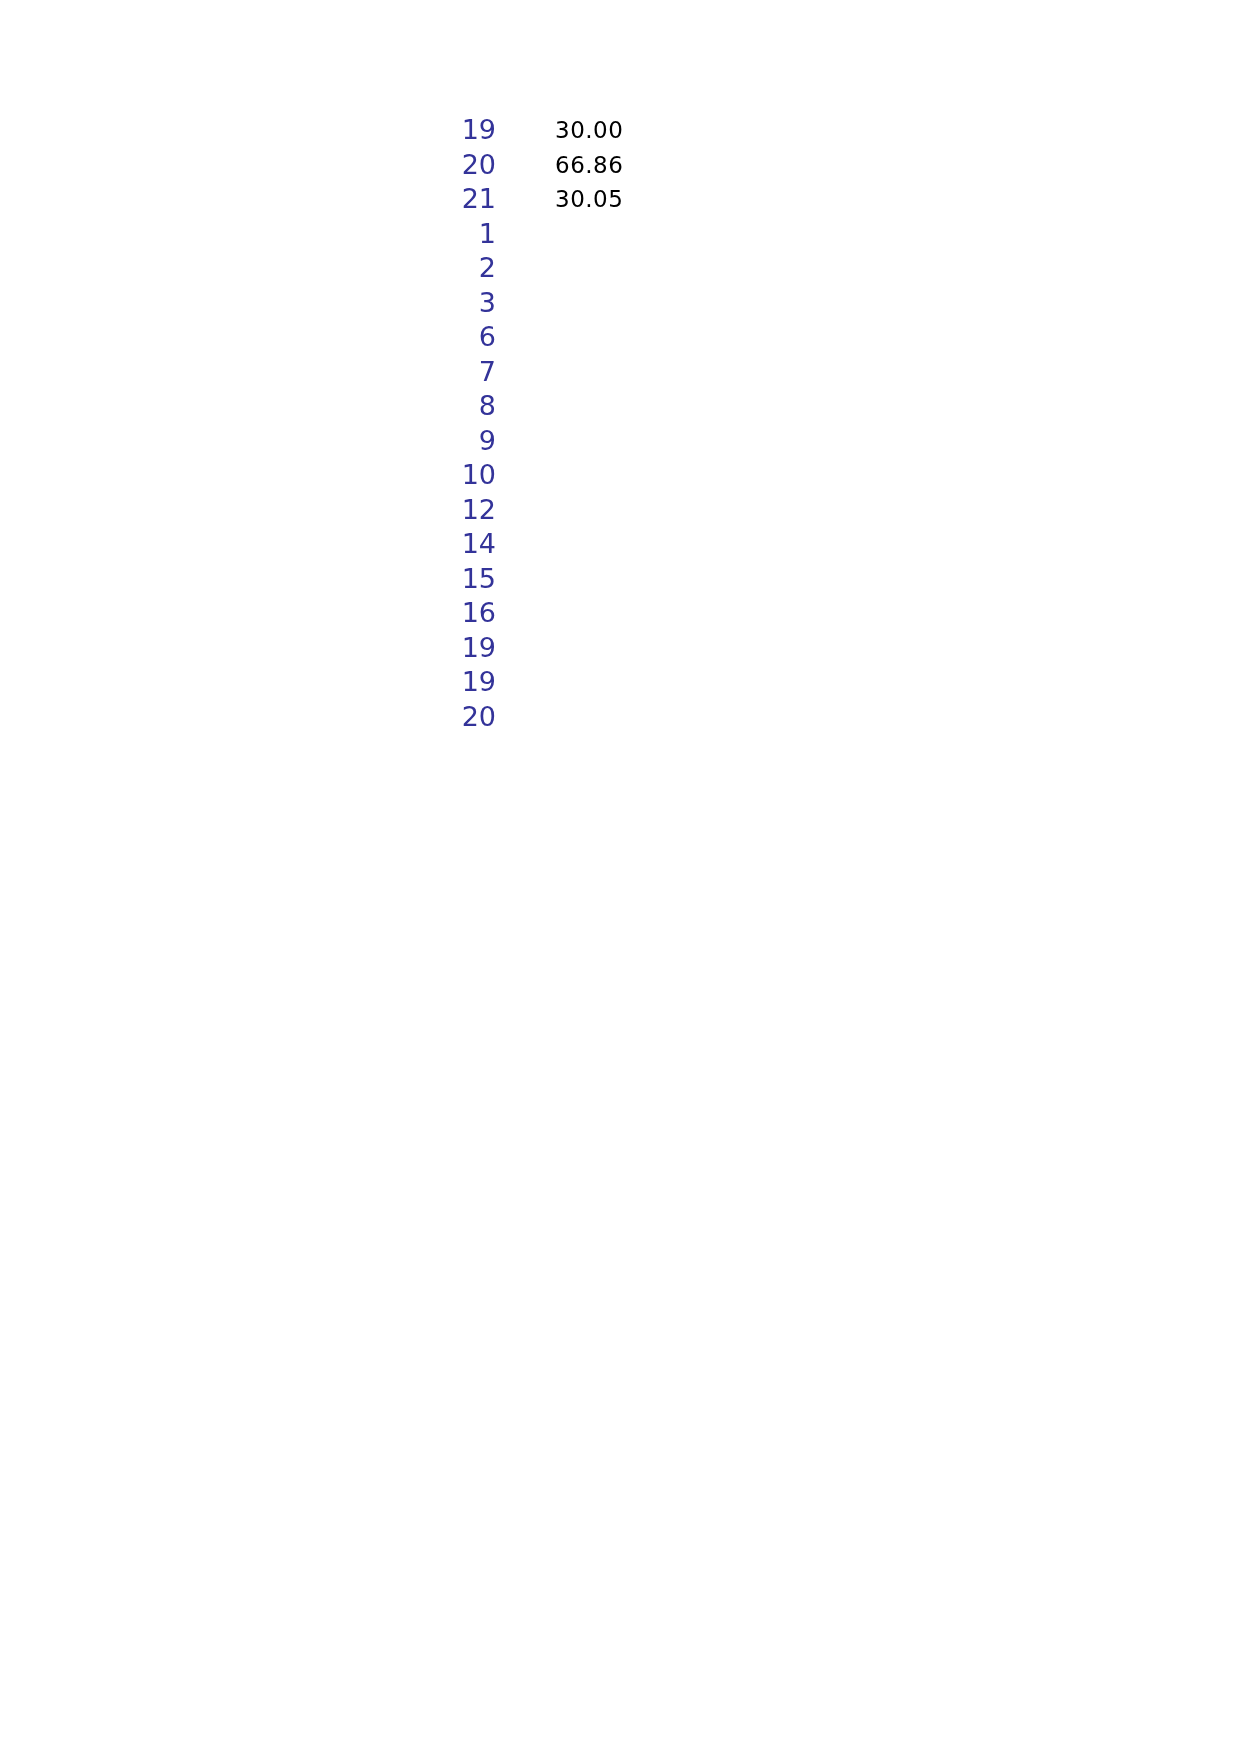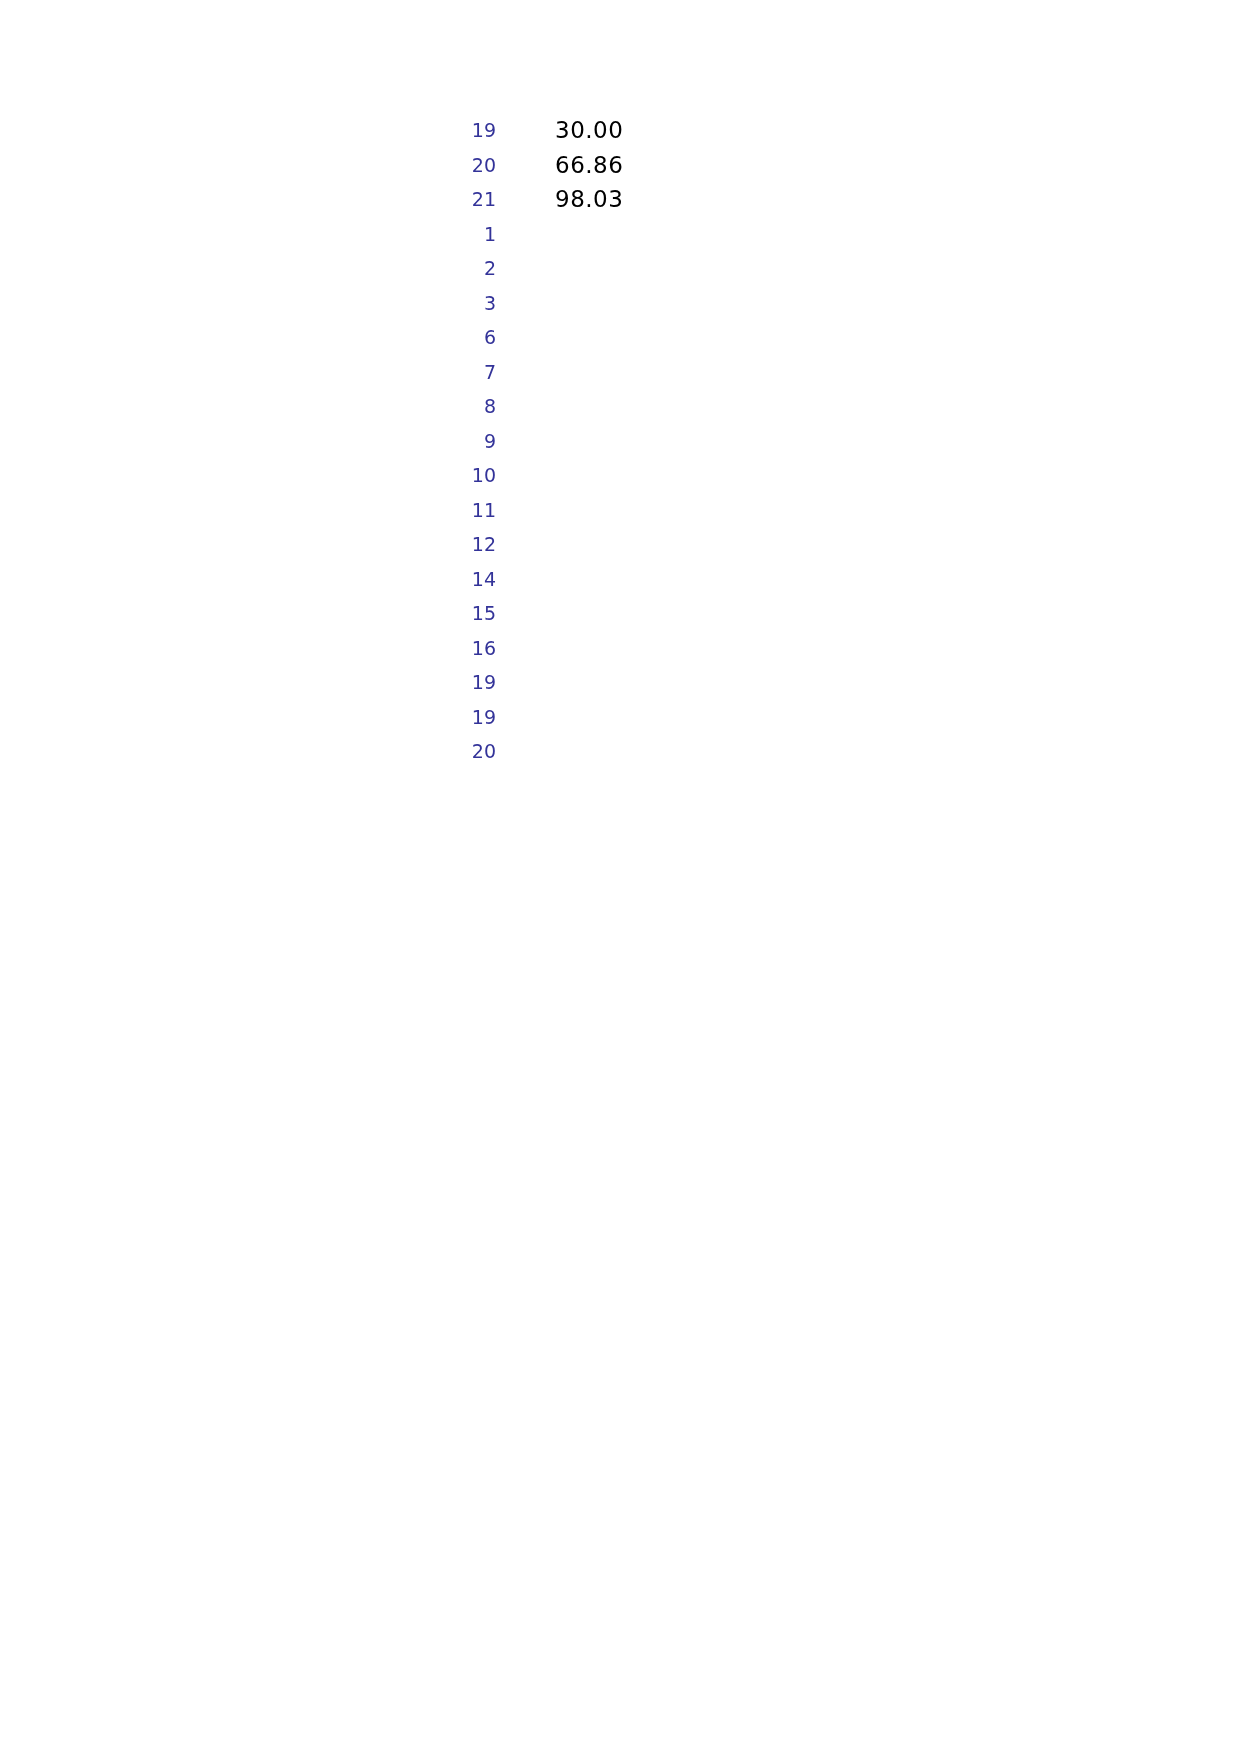--- a/index.html
+++ b/index.html
@@ -1,39 +1,39 @@
 <!DOCTYPE html>
 <html><head>
   <meta charset="utf-8">
   <style>
     html, body { margin: 0; padding: 0; background: #ffffff; }
     body { width: 1240px; height: 1754px; position: relative; overflow: hidden;
            font-family: "DejaVu Sans", sans-serif; }
     .table { position: absolute; left: 0; top: 113px; }
     .row { position: relative; height: 34.5px; width: 700px; }
     .num { position: absolute; right: calc(700px - 496px); top: 0; line-height: 34.5px;
-           font-size: 19px; color: #333399; text-align: right; white-space: nowrap; }
+           font-size: 27px; color: #333399; text-align: right; white-space: nowrap; }
     .val { position: absolute; left: 555px; top: 0; line-height: 34.5px;
            font-size: 23px; color: #000000; white-space: nowrap; letter-spacing: 0.5px; }
   </style>
 </head>
 <body>
 
 <div class="table" id="listing">
     <div class="row">
       <span class="num">19</span>
       <span class="val">30.00</span>
     </div>
     <div class="row">
       <span class="num">20</span>
       <span class="val">66.86</span>
     </div>
     <div class="row">
       <span class="num">21</span>
-      <span class="val">98.03</span>
+      <span class="val">30.05</span>
     </div>
     <div class="row">
       <span class="num">1</span>
       <span class="val"></span>
     </div>
     <div class="row">
       <span class="num">2</span>
       <span class="val"></span>
     </div>
     <div class="row">
@@ -54,24 +54,20 @@
     </div>
     <div class="row">
       <span class="num">9</span>
       <span class="val"></span>
     </div>
     <div class="row">
       <span class="num">10</span>
       <span class="val"></span>
     </div>
     <div class="row">
-      <span class="num">11</span>
-      <span class="val"></span>
-    </div>
-    <div class="row">
       <span class="num">12</span>
       <span class="val"></span>
     </div>
     <div class="row">
       <span class="num">14</span>
       <span class="val"></span>
     </div>
     <div class="row">
       <span class="num">15</span>
       <span class="val"></span>

